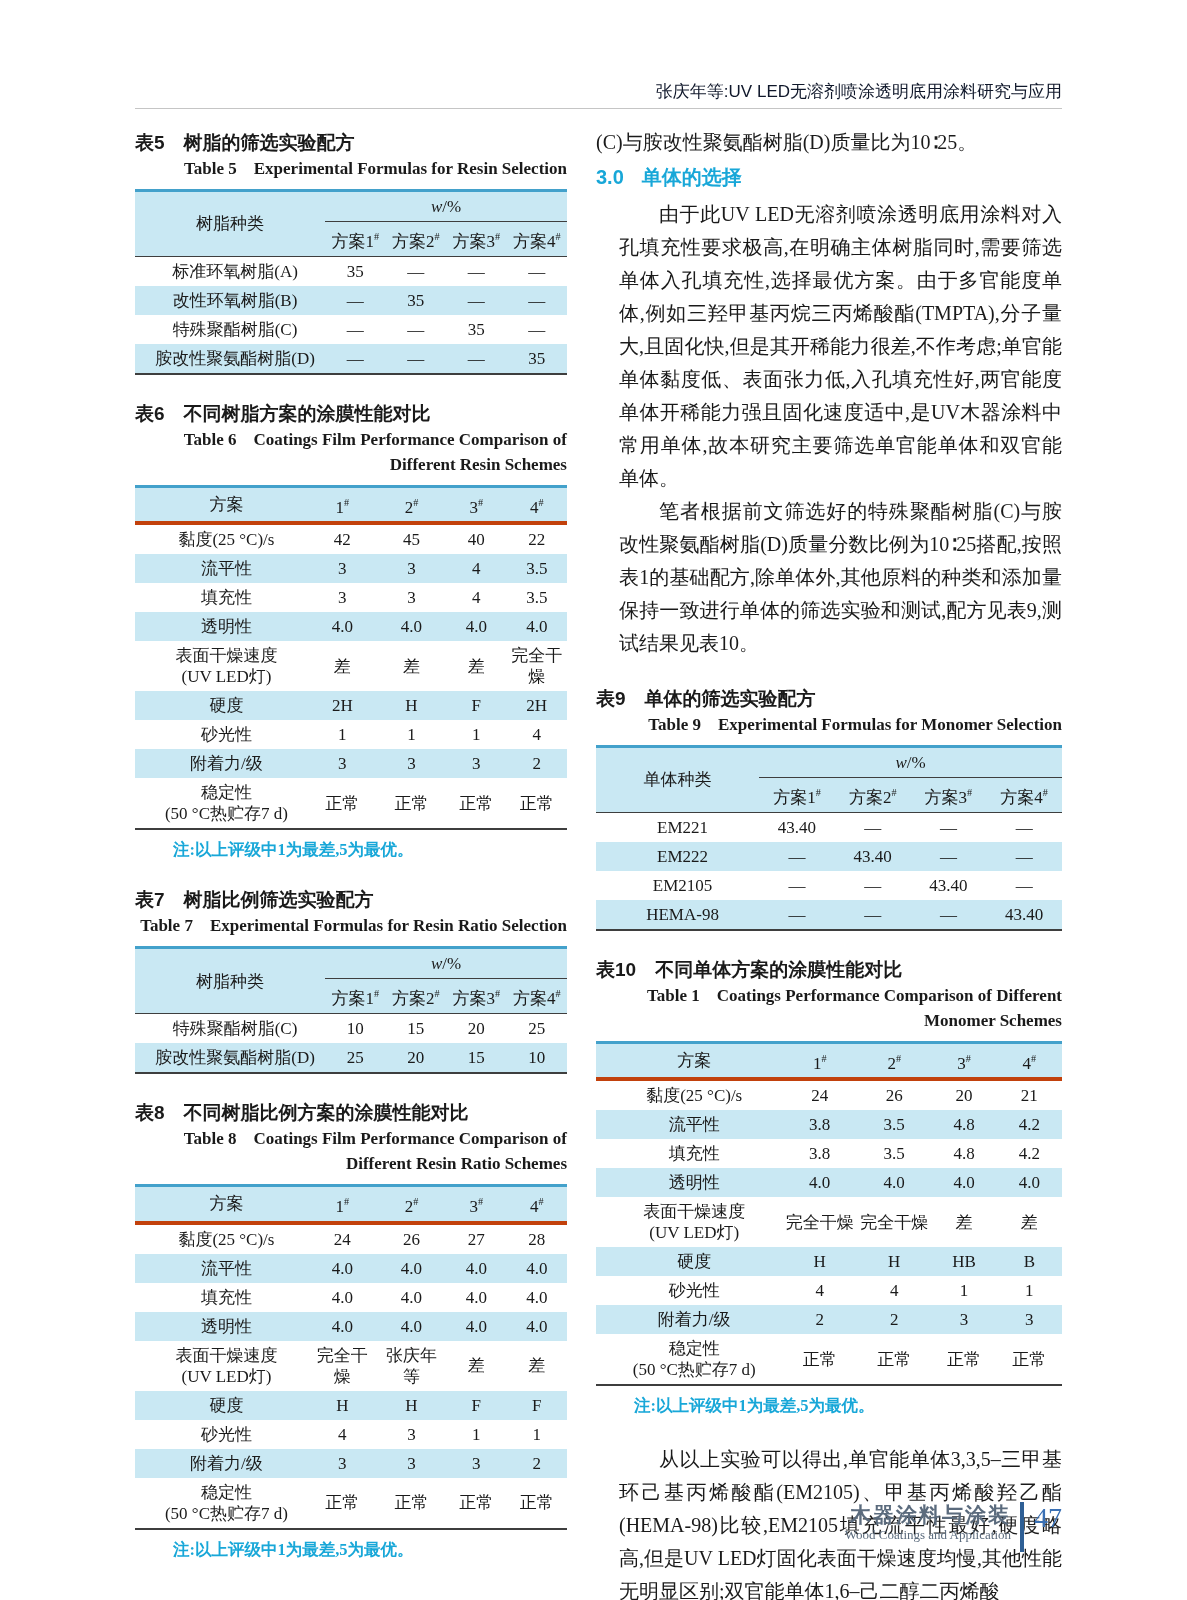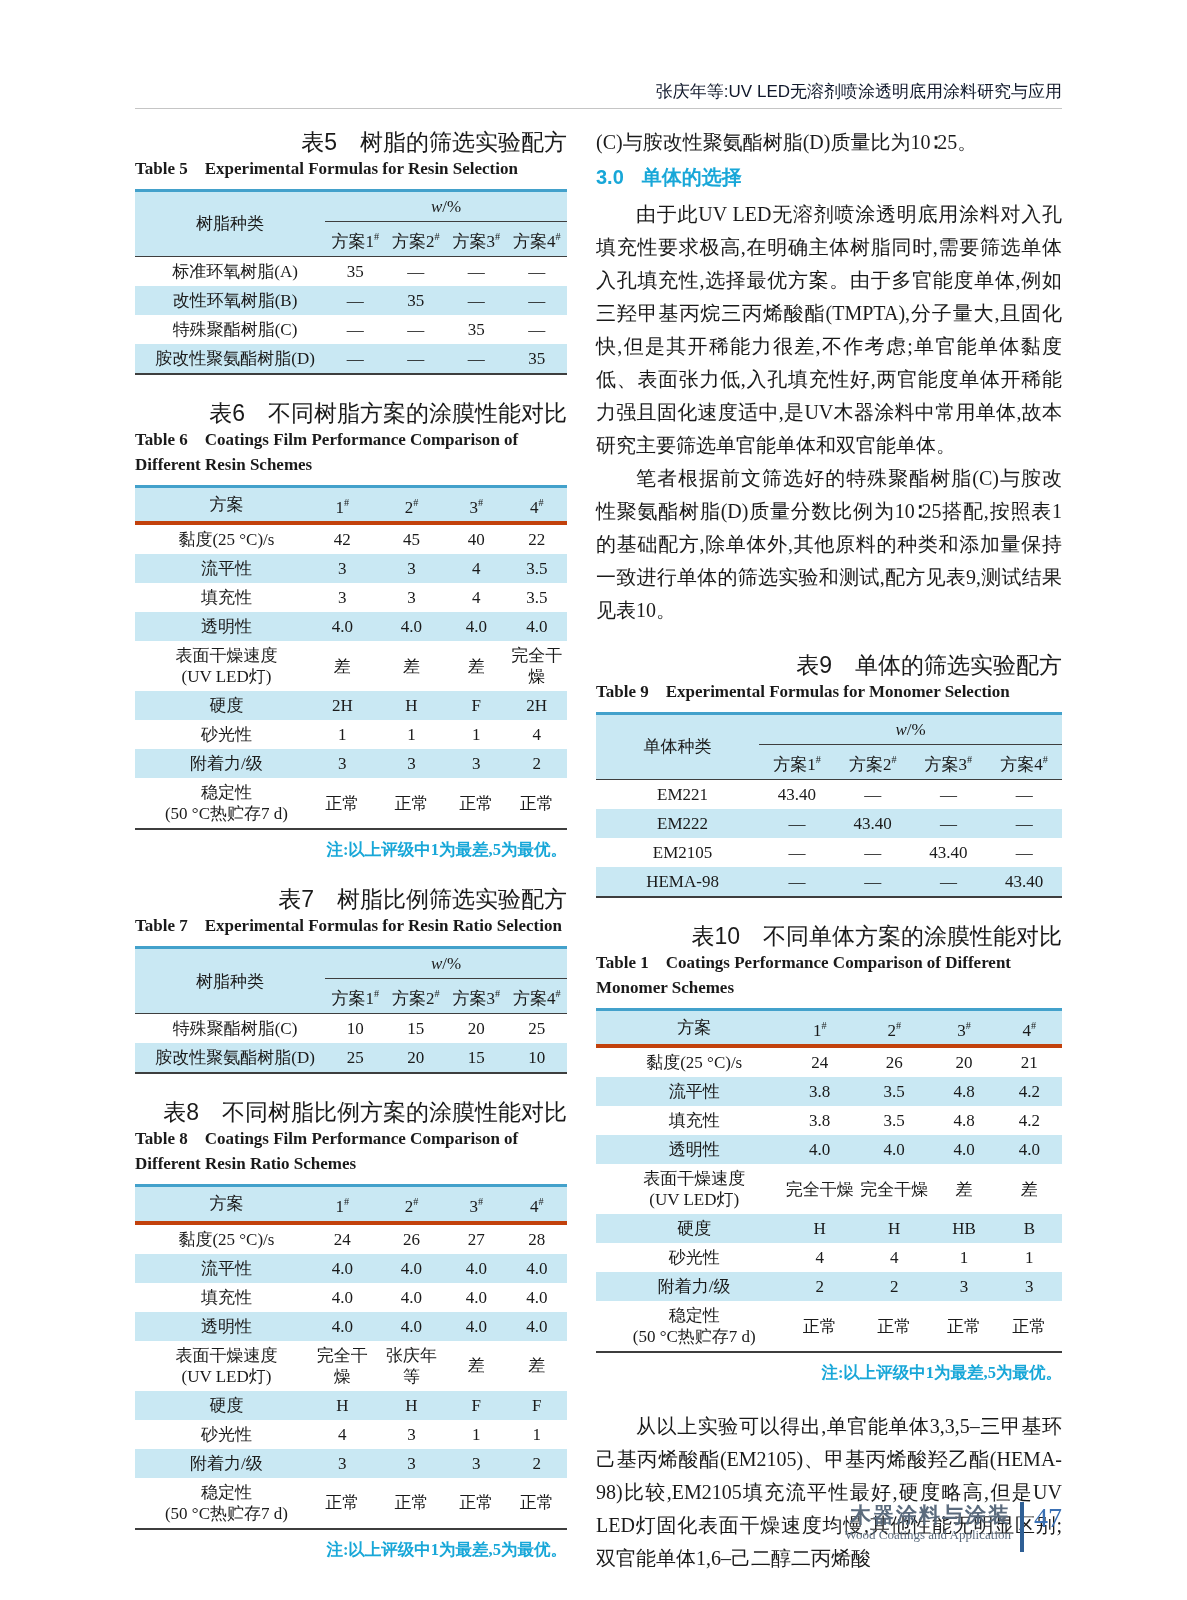--- a/index.html
+++ b/index.html
@@ -9,42 +9,42 @@
     font-family:"Liberation Serif","DejaVu Serif",serif; color:#1a1a1a; overflow:hidden;
   }
   .running-head { position:absolute; top:80px; left:135px; width:927px; text-align:right;
     font-size:17px; color:#0f172a; font-family:"Liberation Sans","DejaVu Sans",sans-serif; }
   .head-rule { position:absolute; top:108px; left:135px; width:927px; height:1px; background:#c5c5c5; }
   .col { position:absolute; top:126px; }
   .col-left  { left:135px; width:432px; }
   .col-right { left:596px; width:466px; }
   .block { margin-top:22px; }
   .col > .block:first-child { margin-top:4px; }
-  .cap-zh { text-align:right; font-family:"Liberation Sans","DejaVu Sans",sans-serif;
-    font-weight:400; font-size:23px; line-height:25px; }
-  .cap-en { text-align:left; font-weight:700; font-size:17px; line-height:25px; margin:1px 0 8px; }
+  .cap-zh { text-align:left; font-family:"Liberation Sans","DejaVu Sans",sans-serif;
+    font-weight:700; font-size:19px; line-height:25px; }
+  .cap-en { text-align:right; font-weight:700; font-size:17px; line-height:25px; margin:1px 0 8px; }
   table { width:100%; border-collapse:collapse; table-layout:fixed;
     border-top:3px solid #43a1cb; border-bottom:2px solid #3e3e3e; font-size:17px; }
   th,td { font-weight:400; padding:4px 2px; line-height:21px; text-align:center; vertical-align:middle; }
   thead th { background:#c9e8f3; }
   tbody tr:nth-child(even) td { background:#c9e8f3; }
   .formula-table th.stub { border-bottom:1px solid #3e3e3e; }
   .formula-table th.group { border-bottom:1px solid #3e3e3e; }
   .formula-table thead tr.schemes th { border-bottom:1px solid #3e3e3e; }
   .perf-table thead th { border-bottom:4px solid #c2410c; }
   td.lbl, .perf-table th.lbl { text-align:center; padding-left:12px; }
   .group i { font-style:italic; }
   sup { font-size:.6em; }
   .formula-table col.cl { width:44%; } .formula-table col.cv { width:14%; }
   table.t9 col.cl { width:35%; } table.t9 col.cv { width:16.25%; }
   .perf-table col.cl { width:40%; } .perf-table col.c1 { width:16%; }
   .perf-table col.c2 { width:16%; } .perf-table col.c3 { width:14%; } .perf-table col.c4 { width:14%; }
-  .note { margin:9px 0 2px; padding-left:38px; color:#18a7d8; font-weight:700; font-size:16.5px;text-align:right; }
+  .note { margin:9px 0 2px; padding-left:38px; color:#18a7d8; font-weight:700; font-size:16.5px; }
   .body-text { font-size:20px; line-height:33px; text-align:justify; }
-  .indent { text-indent:2em; }
+  .indent { text-indent:2em;margin-left:23px; }
   .section-head { margin:5px 0 7px; font-family:"Liberation Sans","DejaVu Sans",sans-serif;
     font-weight:700; font-size:20px; color:#18a7d8; }
   .section-head .num { margin-right:18px; }
   .gap-lg { margin-top:26px; }
   .footer { position:absolute; right:125px; bottom:48px; display:flex; align-items:flex-start; }
   .footer-text { text-align:right; color:#5b6b7d; }
   .footer-zh { font-family:"Liberation Sans","DejaVu Sans",sans-serif; font-weight:700;
     font-size:21px; line-height:25px; letter-spacing:2px; }
   .footer-en { font-size:13px; line-height:16px; }
   .footer-bar { width:4px; height:50px; background:#2e5f95; margin:0 10px 0 9px; }

